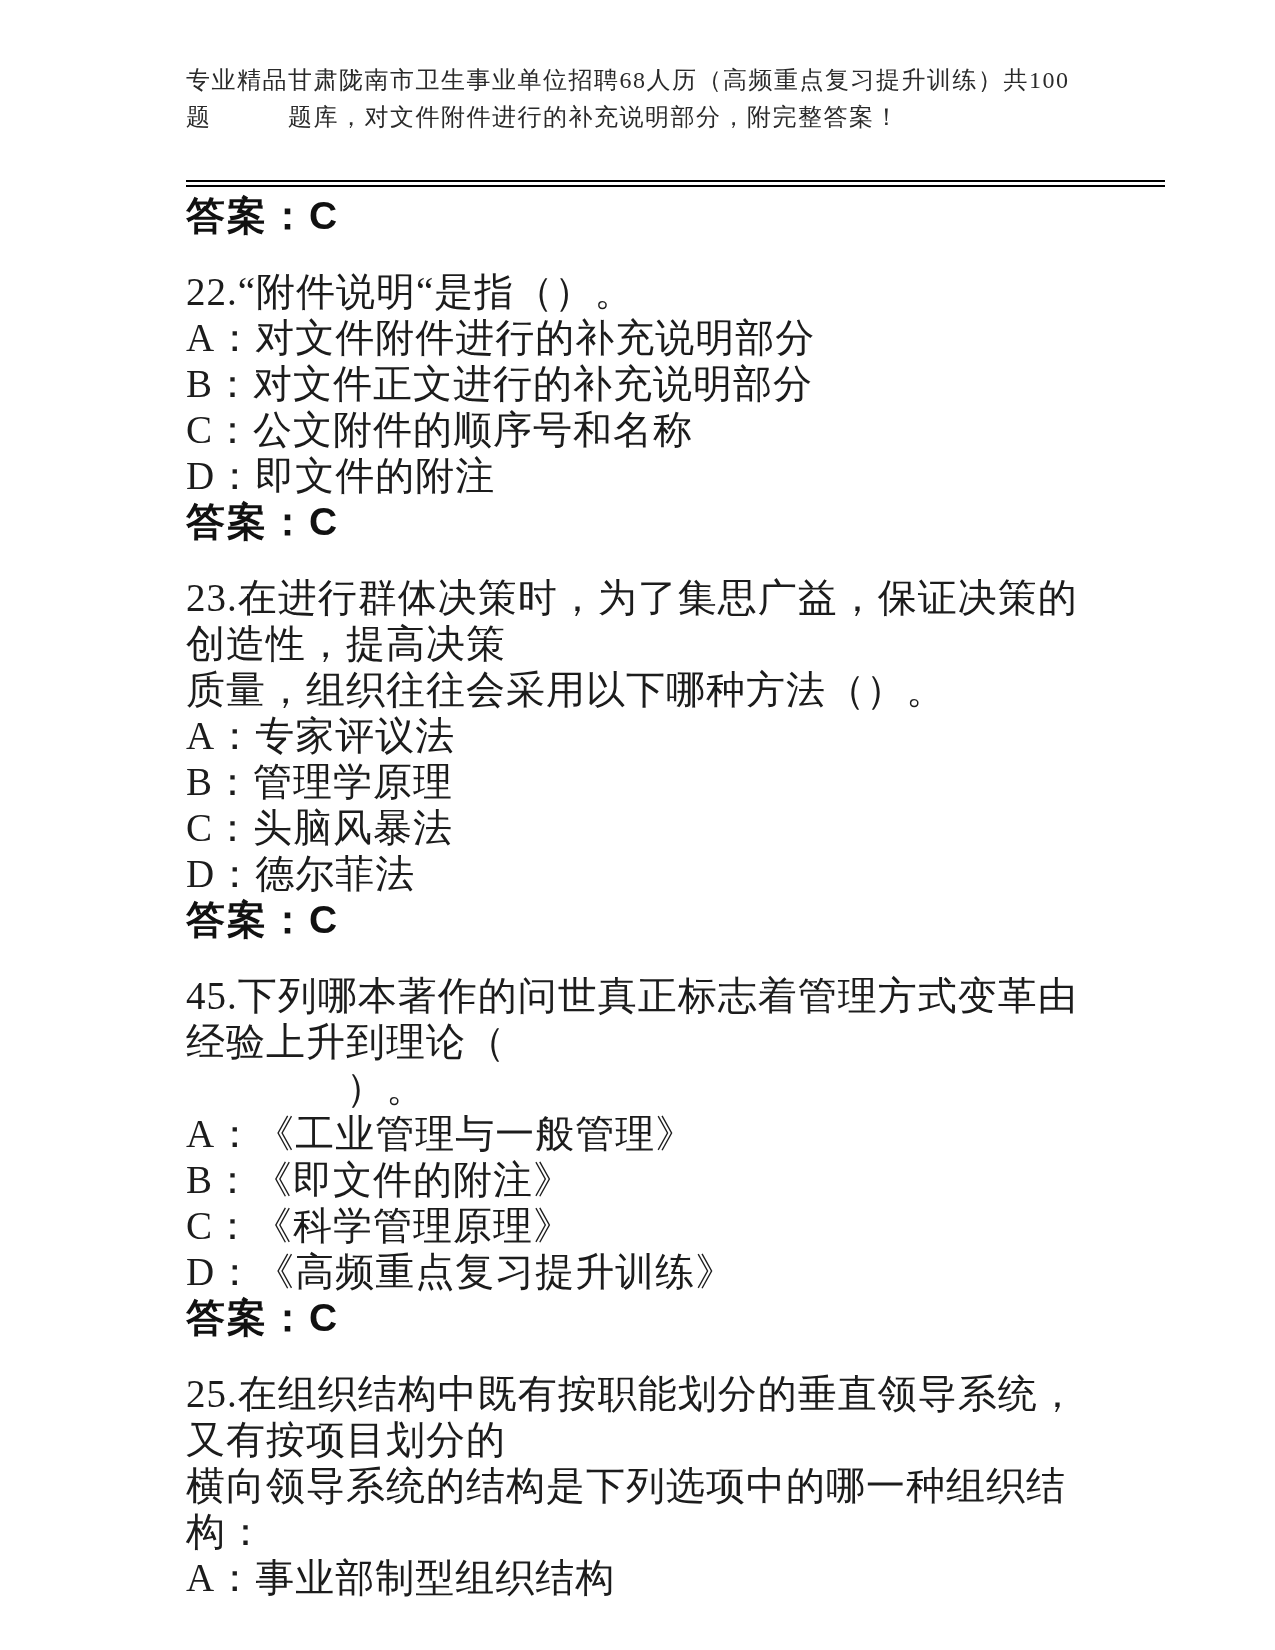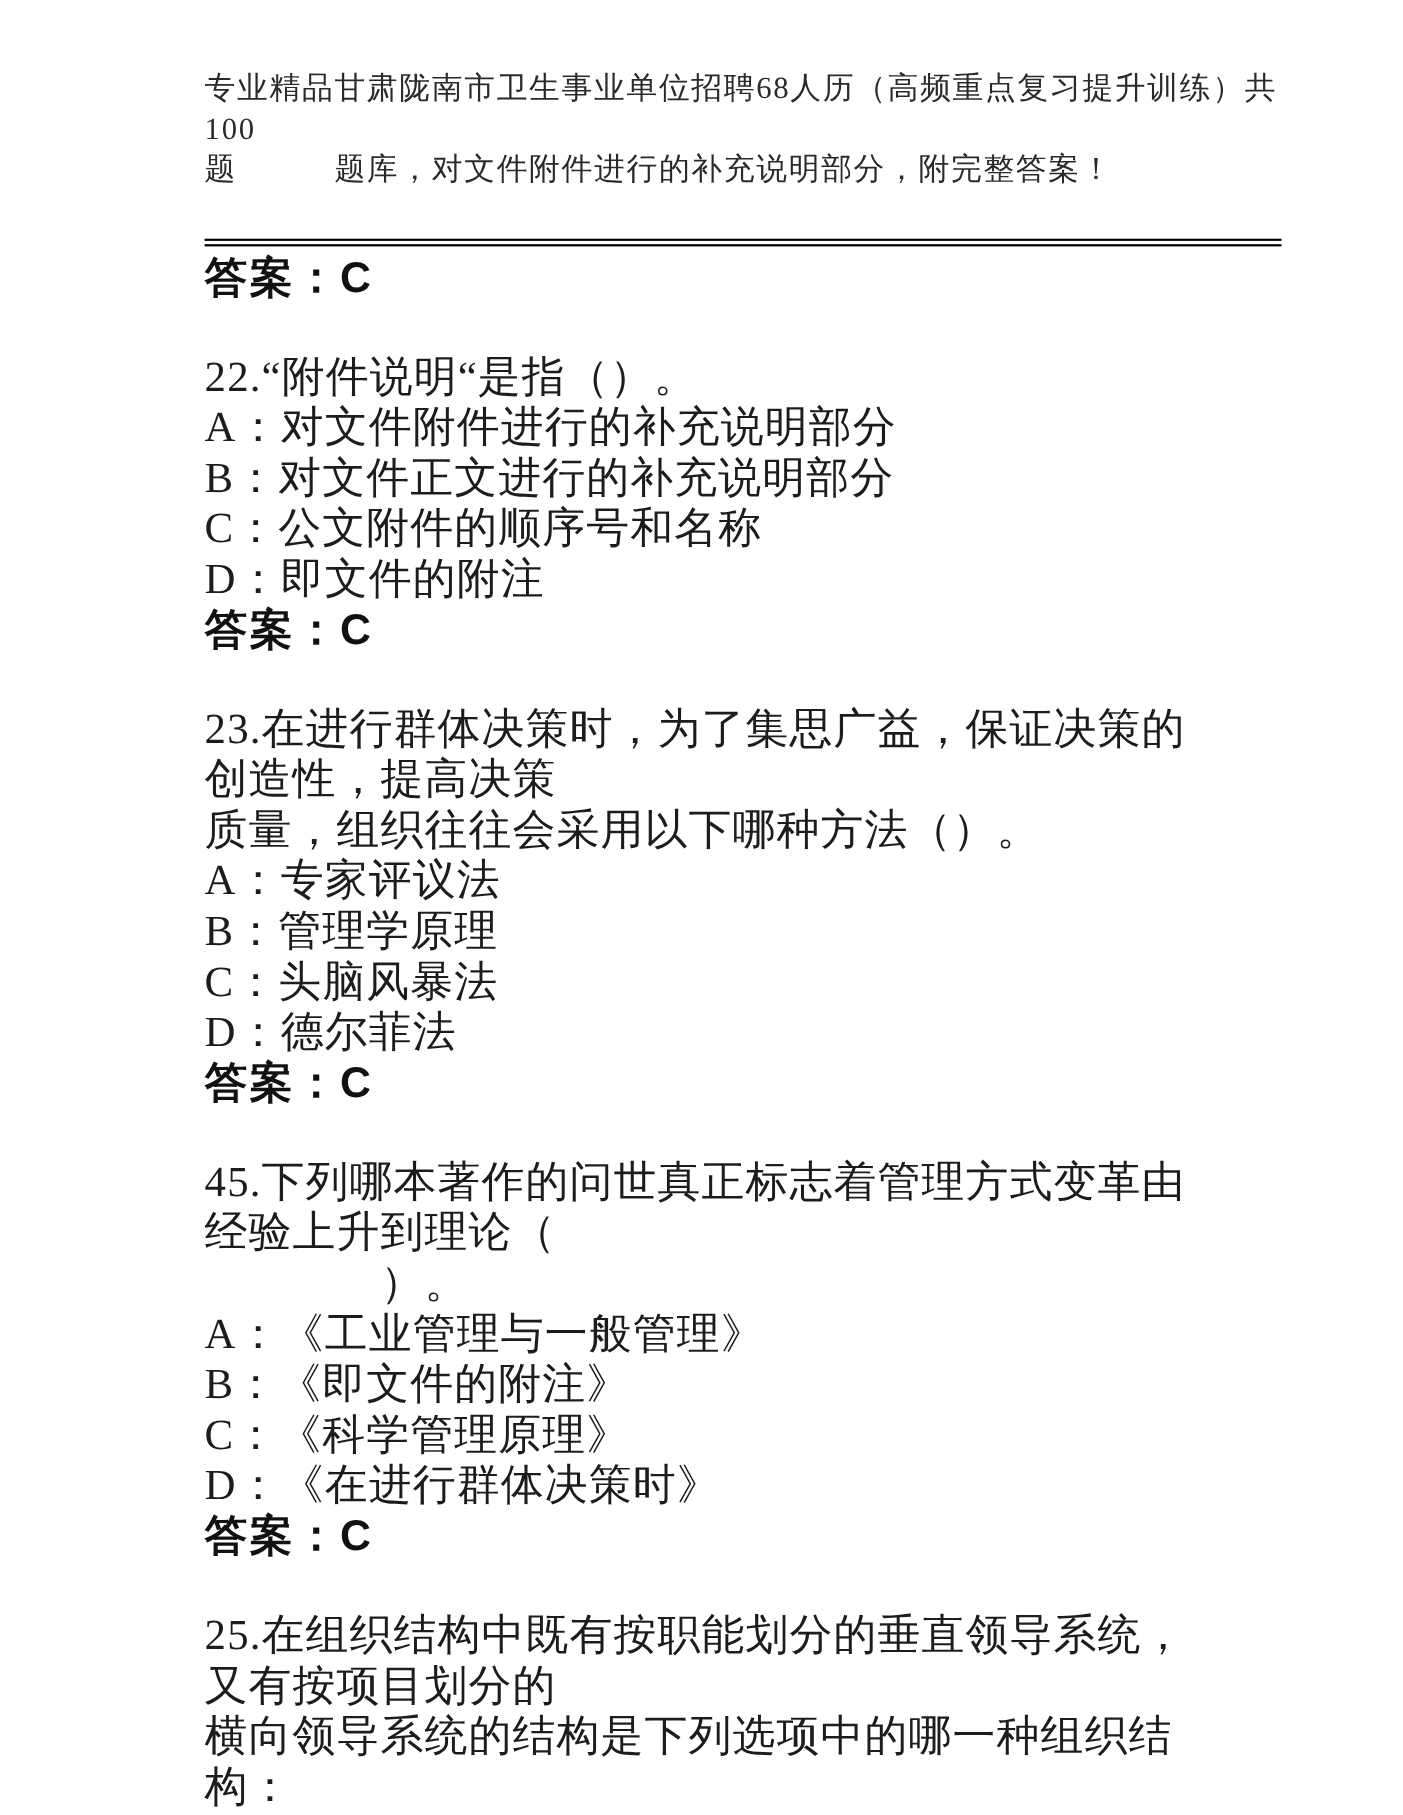--- a/index.html
+++ b/index.html
@@ -15,21 +15,21 @@
     color: #1c1c1c;
     font-family: "Liberation Serif", serif;
   }
   .page {
     box-sizing: border-box;
     width: 1275px;
     height: 1650px;
     padding: 62px 110px 0 186px;
   }
   .doc-header {
-    font-size: 28px;
+    font-size: 24px;
     line-height: 37px;
     letter-spacing: 1.5px;
     color: #2a2a2a;
     padding-bottom: 44px;
     border-bottom: 7px double #000000;
   }
   .hline {
     white-space: pre-wrap;
   }
   .content {
@@ -42,21 +42,21 @@
   .q-line, .opt-line {
     white-space: pre-wrap;
   }
   .answer-line {
     font-family: "Liberation Sans", sans-serif;
     font-weight: 700;
     letter-spacing: 2px;
     color: #111111;
   }
   .question {
-    margin-top: 44px;
+    margin-top: 30px;
   }
 </style>
 </head>
 <body>
 
 <div class="page">
   <header class="doc-header">
     <div class="hline">专业精品甘肃陇南市卫生事业单位招聘68人历（高频重点复习提升训练）共100</div>
     <div class="hline">题　　　题库，对文件附件进行的补充说明部分，附完整答案！</div>
   </header>
@@ -80,21 +80,21 @@
           <div class="opt-line">C：头脑风暴法</div>
           <div class="opt-line">D：德尔菲法</div>
           <div class="answer-line">答案：C</div>
         </section>
         <section class="question">
           <div class="q-line">45.下列哪本著作的问世真正标志着管理方式变革由经验上升到理论（</div>
           <div class="q-line">　　　　）。</div>
           <div class="opt-line">A：《工业管理与一般管理》</div>
           <div class="opt-line">B：《即文件的附注》</div>
           <div class="opt-line">C：《科学管理原理》</div>
-          <div class="opt-line">D：《在进行群体决策时》</div>
+          <div class="opt-line">D：《高频重点复习提升训练》</div>
           <div class="answer-line">答案：C</div>
         </section>
         <section class="question">
           <div class="q-line">25.在组织结构中既有按职能划分的垂直领导系统，又有按项目划分的</div>
           <div class="q-line">横向领导系统的结构是下列选项中的哪一种组织结构：</div>
           <div class="opt-line">A：事业部制型组织结构</div>
         </section>
       </div>
   </main>
 </div>

